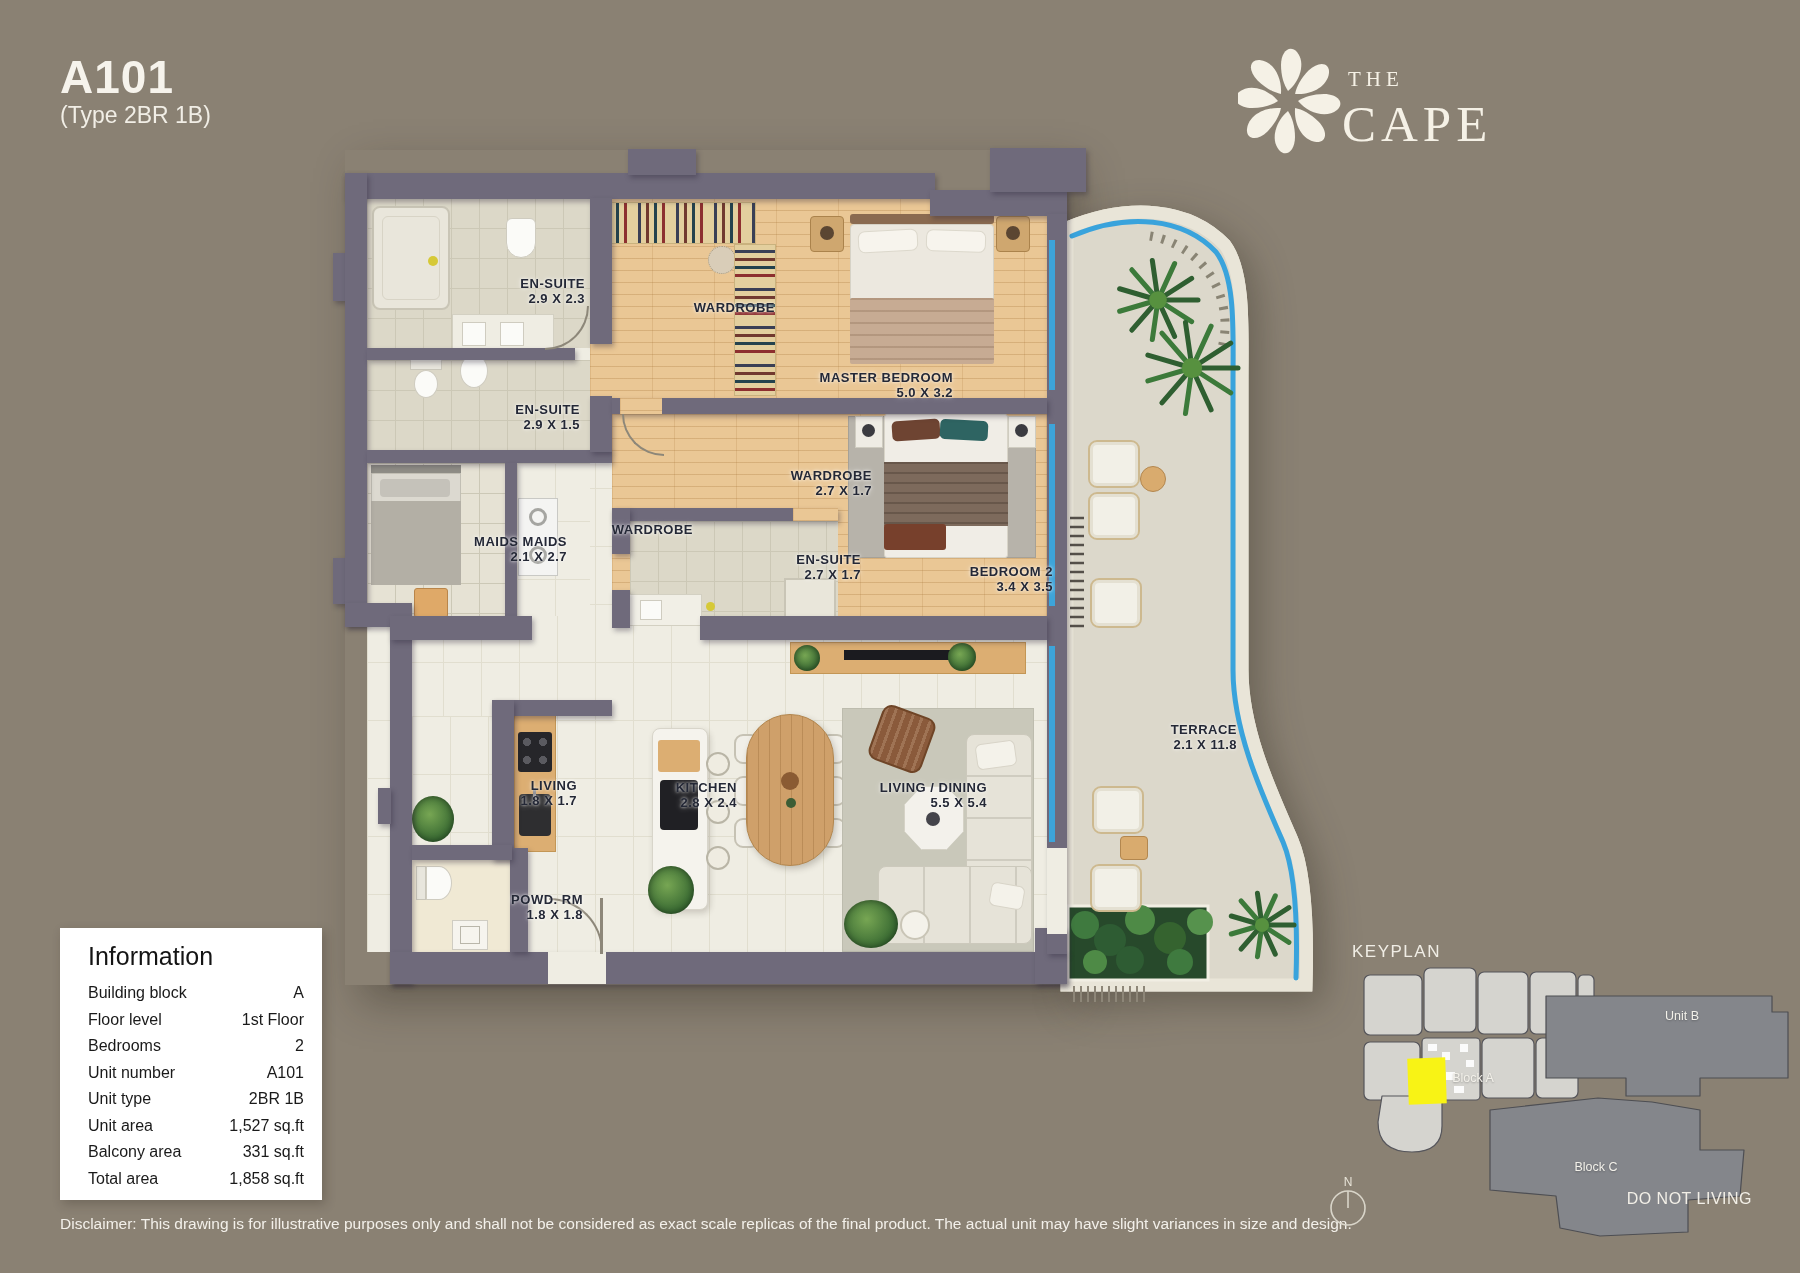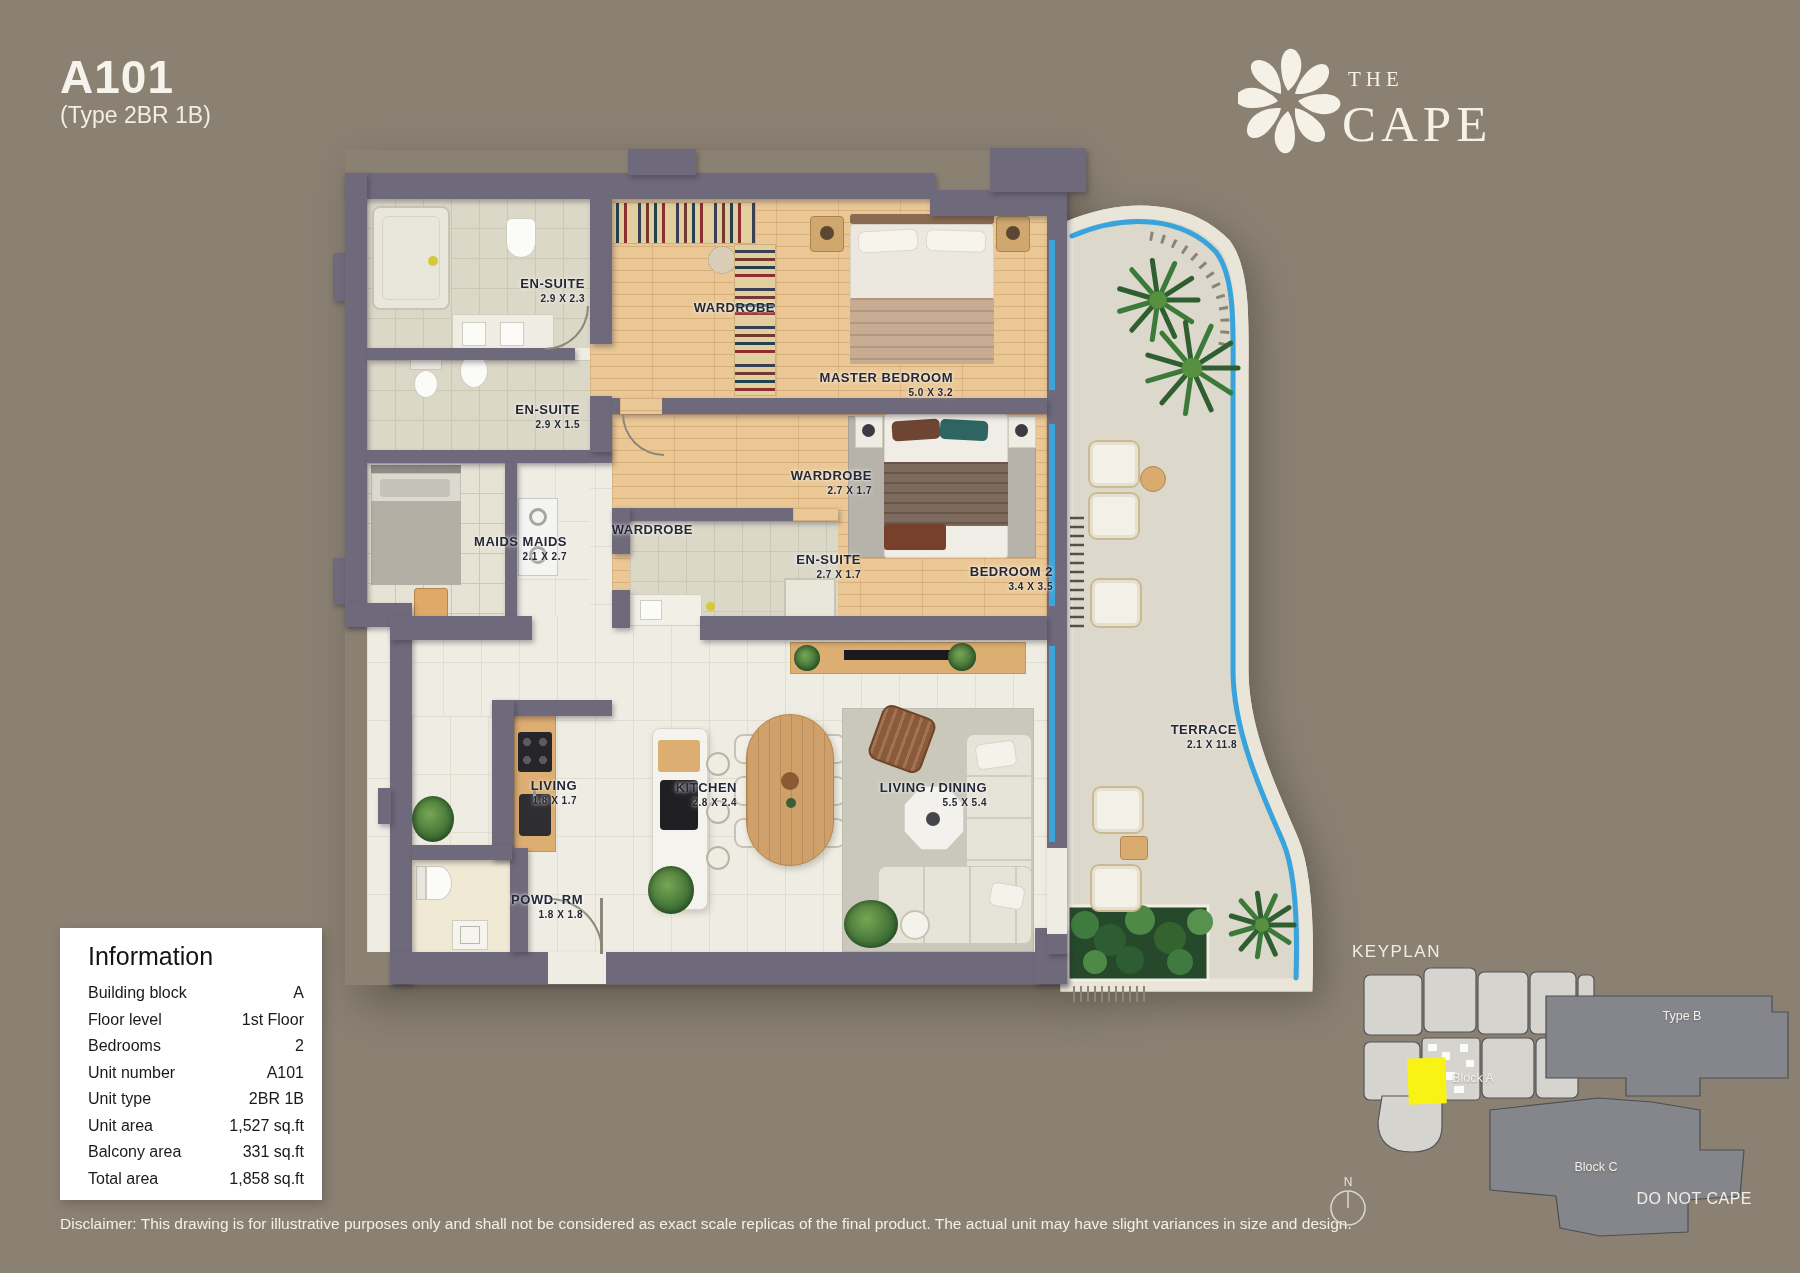--- a/index.html
+++ b/index.html
@@ -21,21 +21,21 @@
   .win{background:#3da4d9;}
   .qarc{border-top:2px solid #8d8779;border-right:2px solid #8d8779;border-top-right-radius:100%;}
   
   .f{position:absolute;box-sizing:border-box;}
   .plant{border-radius:50%;background:radial-gradient(circle at 42% 40%,#77a653,#3a6b33 68%,#2c5228);box-shadow:inset 0 0 7px rgba(0,0,0,.45);}
   .white-fix{background:#fbfbf8;border:1.5px solid #cfccc0;}
   
   .rlabel{position:absolute;width:230px;margin-left:-115px;text-align:right;color:#242836;
           font-size:13px;line-height:15px;font-weight:bold;letter-spacing:.5px;
           text-shadow:0 0 3px rgba(255,255,255,.85),0 0 6px rgba(255,255,255,.5);}
-  .rlabel .dims{font-size:10px;font-weight:bold;}
+  .rlabel .dims{font-size:13px;font-weight:bold;}
   
   #info-panel{left:60px;top:928px;width:262px;height:272px;background:#fff;box-shadow:3px 4px 10px rgba(40,33,25,.25);}
   #info-title{position:absolute;left:28px;top:14px;font-size:25px;color:#141414;}
   #info-rows{position:absolute;left:28px;right:18px;top:52px;}
   .irow{display:flex;justify-content:space-between;font-size:16px;color:#1a1a1a;line-height:26.5px;}
   
   #disclaimer{left:60px;top:1215px;width:1200px;font-size:15.5px;color:#f3f0ea;white-space:nowrap;}
   
   #keyplan-title{left:1352px;top:942px;font-size:17px;color:#f0ede5;letter-spacing:1.5px;}
   .kp-label{position:absolute;width:120px;margin-left:-60px;text-align:center;font-size:12.5px;color:#f3f1ea;text-shadow:0 1px 2px rgba(0,0,0,.25);}
@@ -463,18 +463,18 @@
     <polygon points="170,170 278,158 332,162 380,170 380,210 424,210 420,256 368,260 368,292 280,296 240,288 236,256 170,250" fill="#84868b" stroke="#4d4e53" stroke-width="1.2" stroke-linejoin="round"></polygon>
     <g>
       <circle cx="28" cy="268" r="17" fill="none" stroke="#d9d5c9" stroke-width="1.6"></circle>
       <line x1="28" y1="251" x2="28" y2="268" stroke="#d9d5c9" stroke-width="1.6"></line>
       <text id="north-n" x="28" y="246" text-anchor="middle" font-size="12" fill="#e8e4d8" font-family="Liberation Sans, sans-serif">N</text>
     </g>
   </svg>
 
   <div id="kp-labels">
       <div class="kp-label" style="left: 1473px; top: 1071px;">Block A</div>
-      <div class="kp-label" style="left: 1682px; top: 1009px;">Type B</div>
+      <div class="kp-label" style="left: 1682px; top: 1009px;">Unit B</div>
       <div class="kp-label" style="left: 1596px; top: 1160px;">Block C</div>
     </div>
-  <div class="abs" id="do-not-scale">DO NOT CAPE</div>
+  <div class="abs" id="do-not-scale">DO NOT LIVING</div>
 
 </div>
 
 </body></html>

